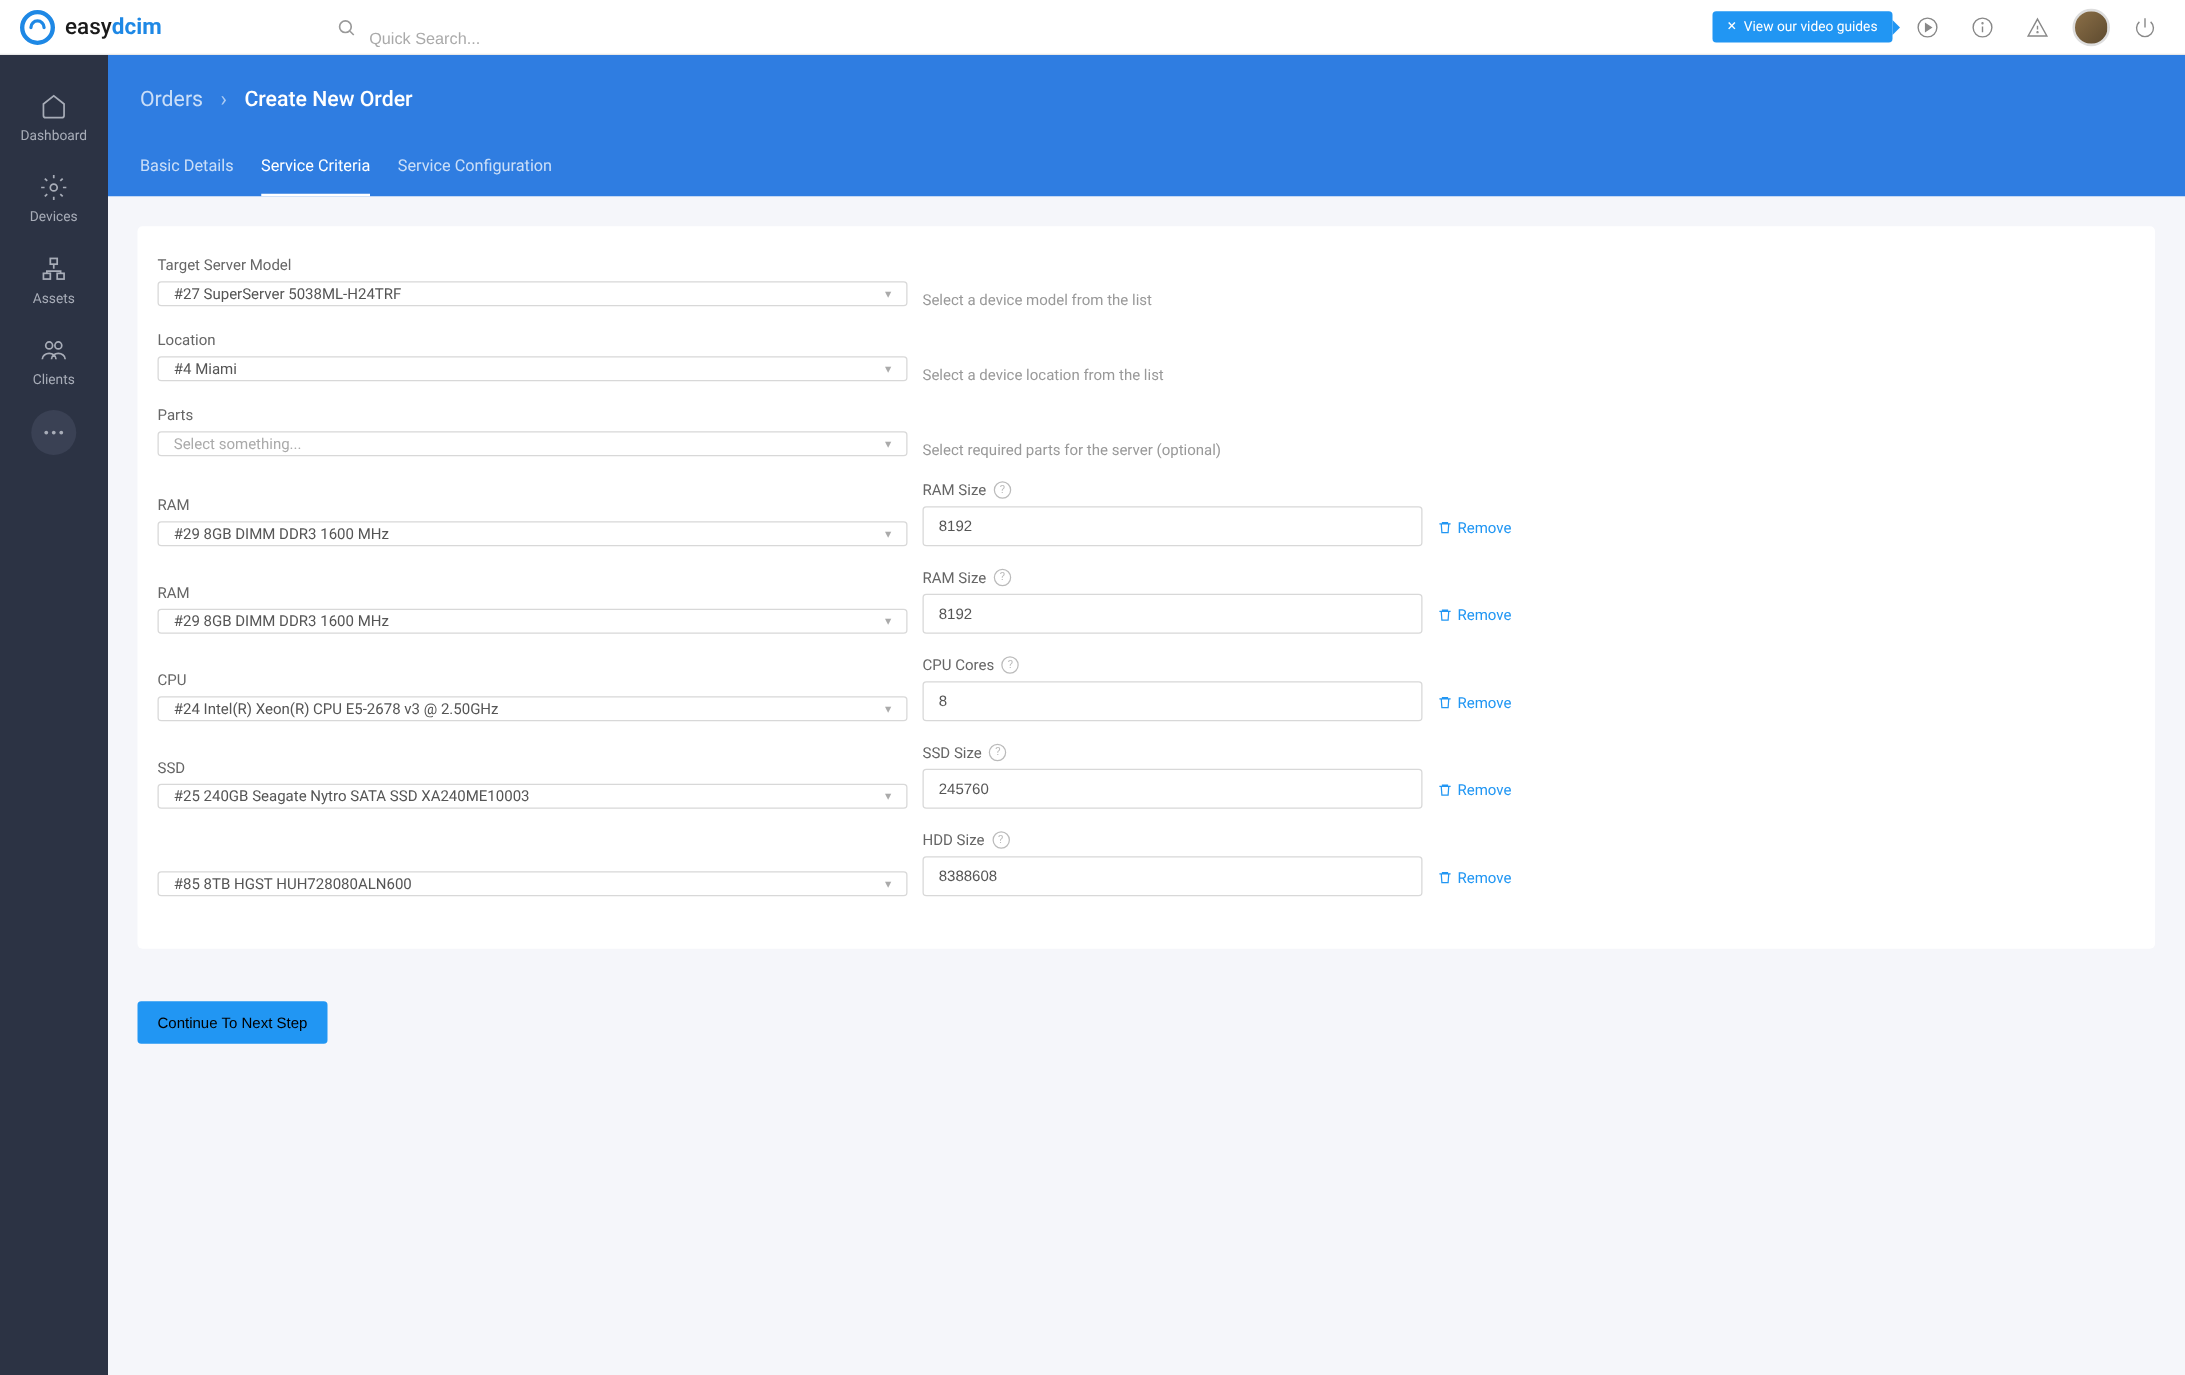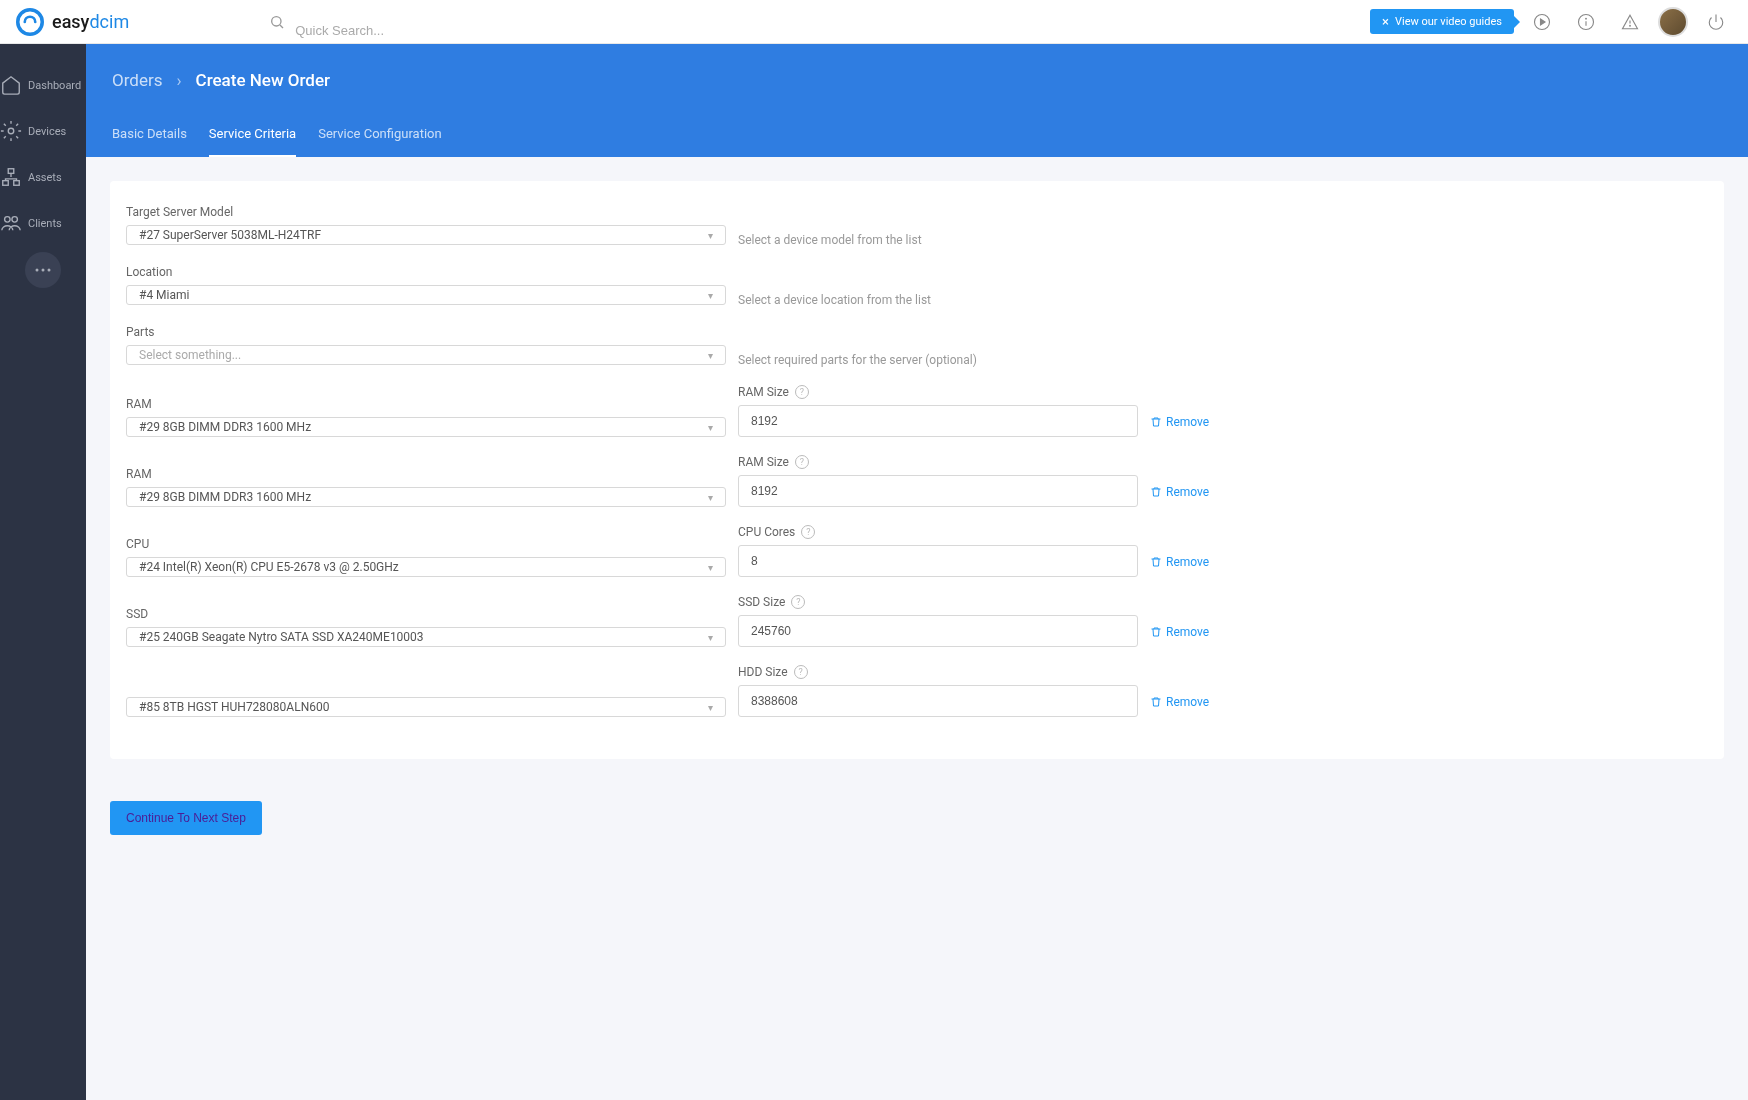--- a/index.html
+++ b/index.html
@@ -3,35 +3,35 @@
   <meta charset="utf-8">
   <style>
     * { margin: 0; padding: 0; box-sizing: border-box; }
     body { font-family: -apple-system, BlinkMacSystemFont, "Segoe UI", Roboto, sans-serif; background: #f5f6fa; color: #333; font-size: 13px; }
     
     
     .top-header { height: 44px; background: #fff; display: flex; align-items: center; padding: 0 16px; border-bottom: 1px solid #e8e8e8; }
     .logo { display: flex; align-items: center; gap: 8px; }
     .logo-icon { width: 28px; height: 28px; }
     .logo-text { font-size: 18px; font-weight: 500; color: #1a1a1a; }
-    .logo-text .dcim { color: #1e88e5; font-weight: 400; }
+    .logo-text .dcim { color: #1e88e5; font-weight: 700; }
     .search-wrap { margin-left: 140px; display: flex; align-items: center; gap: 10px; flex: 1; }
     .search-icon { color: #999; }
     .search-input { border: none; outline: none; font-size: 13px; color: #333; width: 300px; margin-top: 17px; }
     .search-input::placeholder { color: #aaa; }
     .header-right { display: flex; align-items: center; gap: 12px; }
     .video-guides-btn { background: #2196f3; color: #fff; padding: 5px 12px; border-radius: 3px; font-size: 11px; display: flex; align-items: center; gap: 6px; cursor: pointer; position: relative; }
     .video-guides-btn::after { content: ""; position: absolute; right: -6px; top: 50%; transform: translateY(-50%); border-left: 6px solid #2196f3; border-top: 6px solid transparent; border-bottom: 6px solid transparent; }
     .header-icon { width: 32px; height: 32px; display: flex; align-items: center; justify-content: center; color: #888; cursor: pointer; border-radius: 50%; }
     .header-icon svg { width: 18px; height: 18px; }
     .avatar { width: 30px; height: 30px; border-radius: 50%; background: linear-gradient(135deg,#8b6f47,#5d4a2f); border: 2px solid #ddd; cursor: pointer; }
     
     
     .sidebar { position: fixed; left: 0; top: 44px; bottom: 0; width: 86px; background: #2c3344; display: flex; flex-direction: column; align-items: center; padding-top: 18px; }
-    .sidebar-item { width: 100%; display: flex; flex-direction: row; align-items: center; padding: 12px 0; color: #a8adb8; cursor: pointer; gap: 6px; }
+    .sidebar-item { width: 100%; display: flex; flex-direction: column; align-items: center; padding: 12px 0; color: #a8adb8; cursor: pointer; gap: 6px; }
     .sidebar-item svg { width: 22px; height: 22px; }
     .sidebar-label { font-size: 11px; }
     .sidebar-more { width: 36px; height: 36px; border-radius: 50%; background: #3a4154; display: flex; align-items: center; justify-content: center; color: #a8adb8; margin-top: 6px; cursor: pointer; }
     
     
     .main { margin-left: 86px; }
     
     
     .page-header { background: #2f7de1; color: #fff; padding: 26px 26px 0; }
     .breadcrumb { display: flex; align-items: center; gap: 14px; font-size: 17px; }
@@ -62,21 +62,21 @@
     .select-box { border: 1px solid #d8d8d8; border-radius: 3px; height: 20px; display: flex; align-items: center; justify-content: space-between; padding: 0 12px; font-size: 12px; color: #555; cursor: pointer; background: #fff; }
     .select-box.placeholder { color: #aaa; }
     .select-caret { color: #aaa; font-size: 10px; }
     
     .text-input { border: 1px solid #d8d8d8; border-radius: 3px; height: 32px; padding: 0 12px; font-size: 12px; color: #555; width: 100%; outline: none; }
     
     .remove-link { color: #2196f3; font-size: 12px; display: flex; align-items: center; gap: 4px; cursor: pointer; }
     .remove-link svg { width: 12px; height: 12px; }
     
     .footer-bar { padding: 18px 24px; }
-    .continue-btn { background: #2196f3; color: #4c1d95; border: none; padding: 10px 16px; border-radius: 3px; font-size: 12px; font-weight: 500; cursor: pointer; }
+    .continue-btn { background: #2196f3; color: #000000; border: none; padding: 10px 16px; border-radius: 3px; font-size: 12px; font-weight: 500; cursor: pointer; }
   </style>
 </head>
 <body>
 
 <div class="top-header">
   <div class="logo">
     <svg class="logo-icon" viewBox="0 0 32 32">
         <circle cx="16" cy="16" r="14" fill="none" stroke="#1e88e5" stroke-width="4"></circle>
         <path d="M10 16 a6 6 0 1 1 12 0" fill="none" stroke="#1e88e5" stroke-width="3" stroke-linecap="round"></path>
       </svg>

